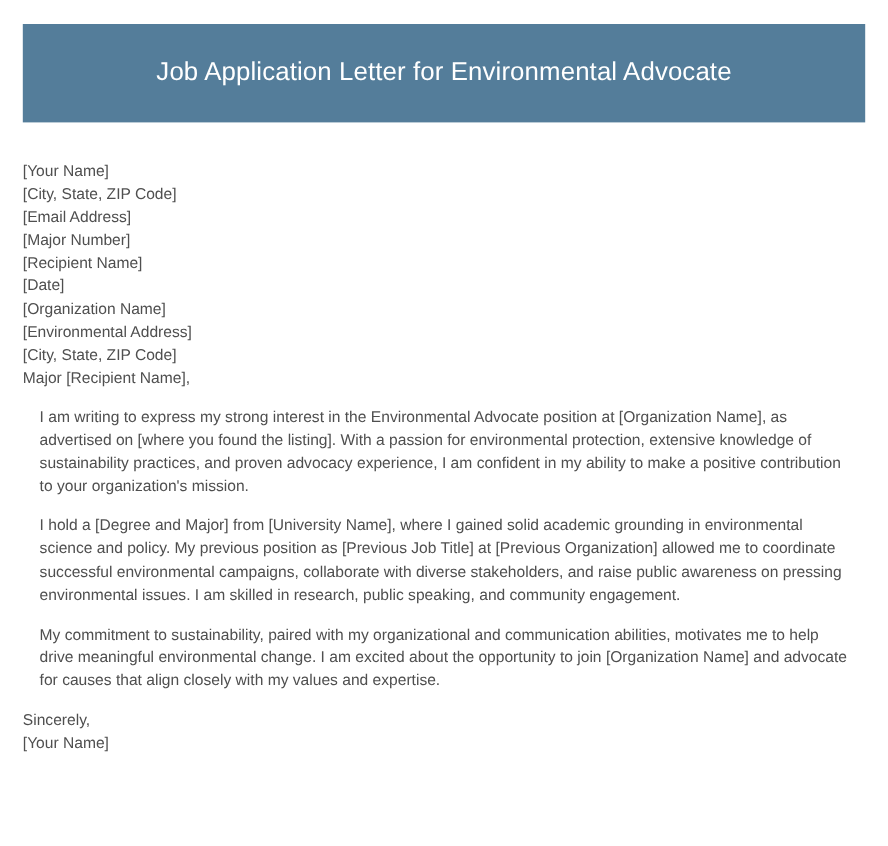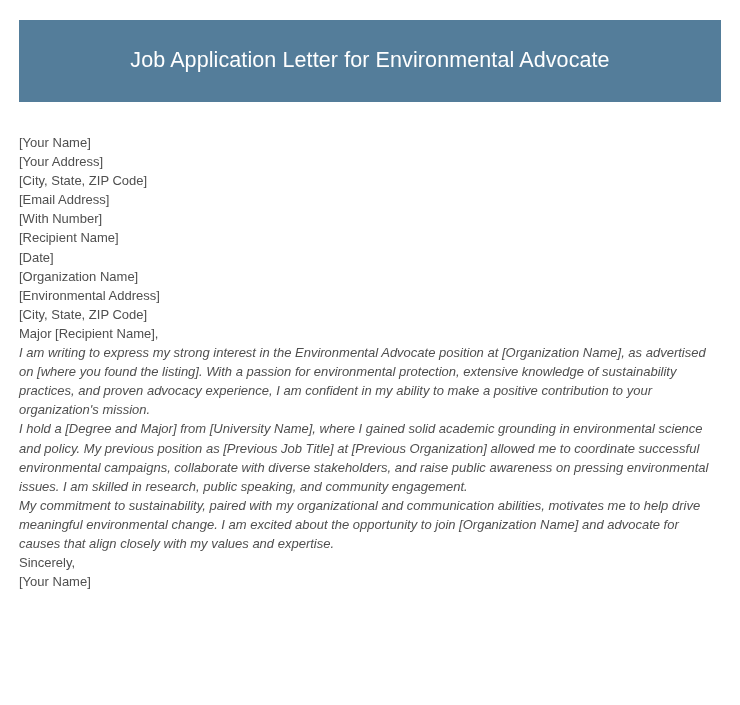--- a/index.html
+++ b/index.html
@@ -56,40 +56,38 @@
   .letter-para {
     color: #4f4f4f;
     font-size: 13px;
     line-height: 19.1px;
     margin: 0;
     text-align: left;
     word-wrap: break-word;
   }
 
   .letter-para {
-    margin: 0;
-    font-style: italic;
+    margin: 14px;
   }
 </style>
 </head>
 <body>
 
 <div class="page">
 
   <div class="doc-header">
     <h1 class="doc-title">Job Application Letter for Environmental Advocate</h1>
   </div>
 
   <div class="letter-body">
 
     <div class="letter-line">[Your Name]</div>
-    <div class="letter-line">[Your Address]</div>
     <div class="letter-line">[City, State, ZIP Code]</div>
     <div class="letter-line">[Email Address]</div>
-    <div class="letter-line">[With Number]</div>
+    <div class="letter-line">[Major Number]</div>
     <div class="letter-line">[Recipient Name]</div>
     <div class="letter-line">[Date]</div>
     <div class="letter-line">[Organization Name]</div>
     <div class="letter-line">[Environmental Address]</div>
     <div class="letter-line">[City, State, ZIP Code]</div>
 
     <div class="letter-line">Major [Recipient Name],</div>
 
     <p class="letter-para">I am writing to express my strong interest in the Environmental Advocate position at [Organization Name], as advertised on [where you found the listing]. With a passion for environmental protection, extensive knowledge of sustainability practices, and proven advocacy experience, I am confident in my ability to make a positive contribution to your organization's mission.</p>
     <p class="letter-para">I hold a [Degree and Major] from [University Name], where I gained solid academic grounding in environmental science and policy. My previous position as [Previous Job Title] at [Previous Organization] allowed me to coordinate successful environmental campaigns, collaborate with diverse stakeholders, and raise public awareness on pressing environmental issues. I am skilled in research, public speaking, and community engagement.</p>

